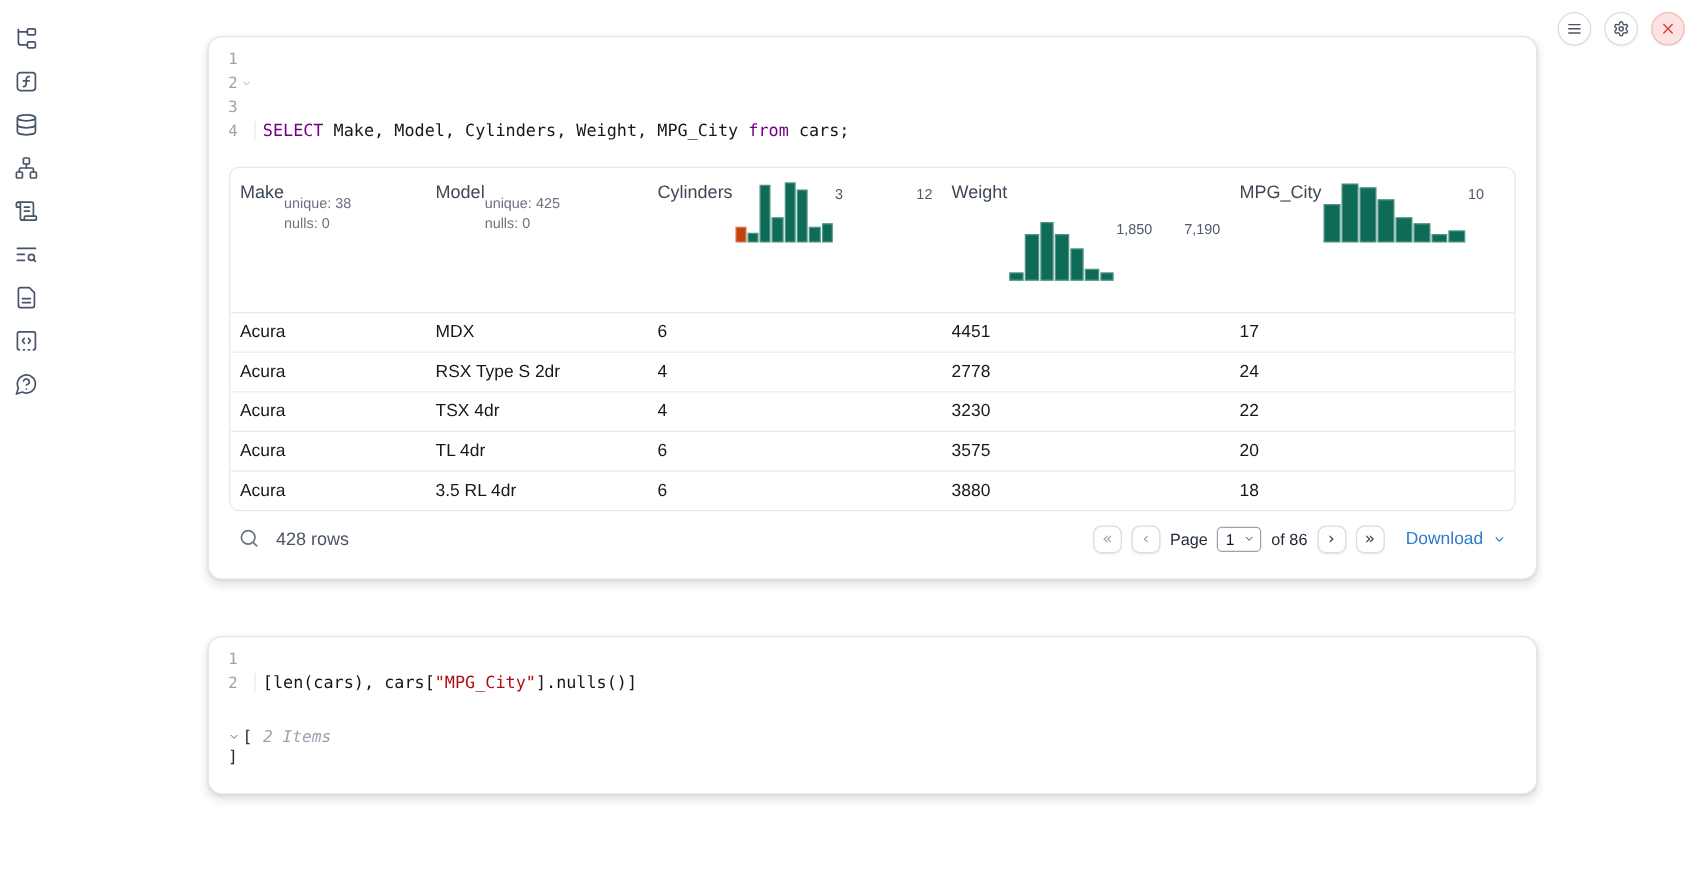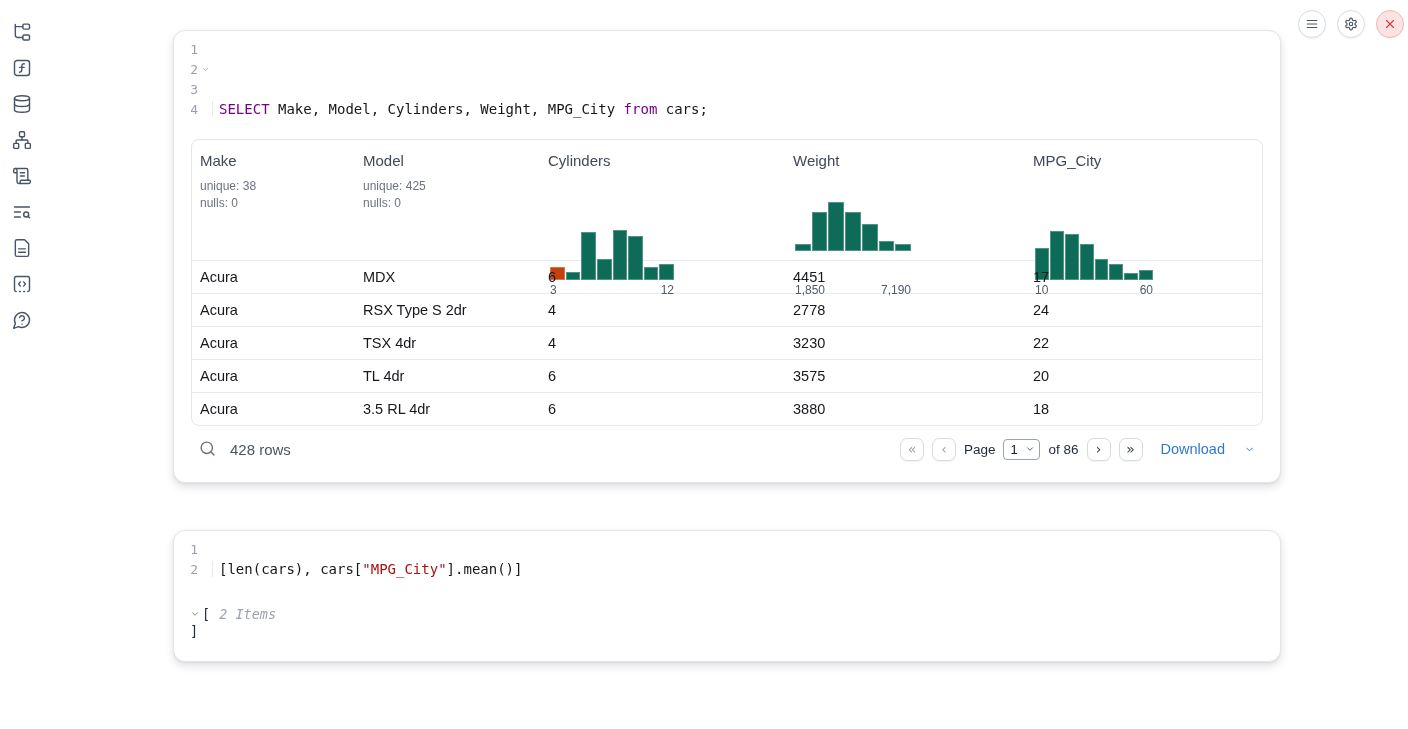--- a/index.html
+++ b/index.html
@@ -51,21 +51,21 @@
   .outvar-label { font-size:11.5px; font-weight:bold; color:#156f96; }
   .outvar-input { margin-left:9px; width:80px; height:18px; border:1px solid #cbd5e1;
                   border-radius:4px; padding:0 6px; font-size:11.5px; font-weight:bold;
                   color:#156f96; font-family:"Liberation Sans", sans-serif; outline:none; background:#fff; }
   .lang-badge { margin-left:auto; font-size:11.5px; font-weight:bold; color:#156f96; cursor:pointer; }
 
   
   .cell-output { padding:14px 17px 12px 17px; }
   .table-card { border:1px solid #e5e7eb; border-radius:8px; overflow:hidden; }
   .t-header { display:grid; grid-template-columns:163px 185px 245px 240px 1fr; height:120px; }
-  .t-col { display:flex; flex-direction:column; padding:12px 8px 5px 8px; cursor:pointer; }
+  .t-col { display:flex; padding:12px 8px 5px 8px; cursor:pointer; }
   .col-title { font-size:15px; color:#3f4956; }
   .col-stats { margin-top:9px; font-size:12px; color:#6b7280; line-height:17px; }
   .hist-spacer { flex:1; }
   .hist { display:flex; align-items:flex-end; gap:1px; height:50px; margin-left:2px; }
   .t-col:nth-child(3) .hist, .t-col:nth-child(3) .hist-labels { width:124px; }
   .t-col:nth-child(4) .hist, .t-col:nth-child(4) .hist-labels { width:116px;margin-top:32px; }
   .t-col:nth-child(5) .hist, .t-col:nth-child(5) .hist-labels { width:118px; }
   .hist-bar { flex:1; box-shadow:inset 0 0 0 1px rgba(255,255,255,.28); }
   .hist-labels { display:flex; justify-content:space-between; font-size:12px;
                  color:#4f5a6b; margin:3px 0 0 2px; }
@@ -85,21 +85,21 @@
             display:flex; align-items:center; justify-content:center;
             box-shadow:0 1px 1px rgba(0,0,0,.05); font-size:14px; color:#374151; cursor:pointer;
             font-family:"DejaVu Sans", sans-serif; line-height:1; }
   .pg-btn.disabled { color:#9ca3af; }
   .pg-text { font-size:13.5px; color:#1f2937; }
   .page-select { width:37px; height:21px; border:1px solid #9aa3af; border-radius:4px;
                  display:flex; align-items:center; padding:0 4px 0 6px; font-size:13px;
                  color:#111827; cursor:pointer; background:#fff; }
   .page-select svg { width:10px; height:10px; margin-left:auto; stroke:#374151; fill:none;
                      stroke-width:2; stroke-linecap:round; stroke-linejoin:round; }
-  .download-link { display:flex; align-items:center; gap:19px; margin-left:10px;
+  .download-link { display:flex; align-items:center; gap:8px; margin-left:10px;
                    font-size:14.5px; color:#2e7ad1; cursor:pointer; }
   .download-link svg { width:11px; height:11px; stroke:#2e7ad1; fill:none; stroke-width:2;
                        stroke-linecap:round; stroke-linejoin:round; }
 
   
   .py-output { padding:20px 16px 22px 16px; font-family:"DejaVu Sans Mono", monospace;
                font-size:13.5px; color:#1f2937; }
   .tree-head { display:flex; align-items:center; height:18px; }
   .tree-chevron { width:12px; display:flex; align-items:center; cursor:pointer; }
   .tree-chevron svg { width:10px; height:10px; stroke:#6b7280; fill:none; stroke-width:2;
@@ -381,21 +381,21 @@
 
 <section class="cell" id="cell-py">
   <div class="code-block" id="py-code">
       <div class="code-line">
         <span class="ln">1</span>
         <span class="fold"></span>
       </div>
       <div class="code-line">
         <span class="ln">2</span>
         <span class="fold"></span>
-        <span class="code-text"><span class="tok-plain">[len(cars), cars[</span><span class="tok-string">"MPG_City"</span><span class="tok-plain">].mean()]</span></span>
+        <span class="code-text"><span class="tok-plain">[len(cars), cars[</span><span class="tok-string">"MPG_City"</span><span class="tok-plain">].nulls()]</span></span>
       </div>
     </div>
 
   <div class="py-output">
     <div class="tree-head">
       <span class="tree-chevron">
         <svg viewBox="0 0 24 24">
             <path d="m6 9 6 6 6-6"></path>
           </svg>
       </span>

